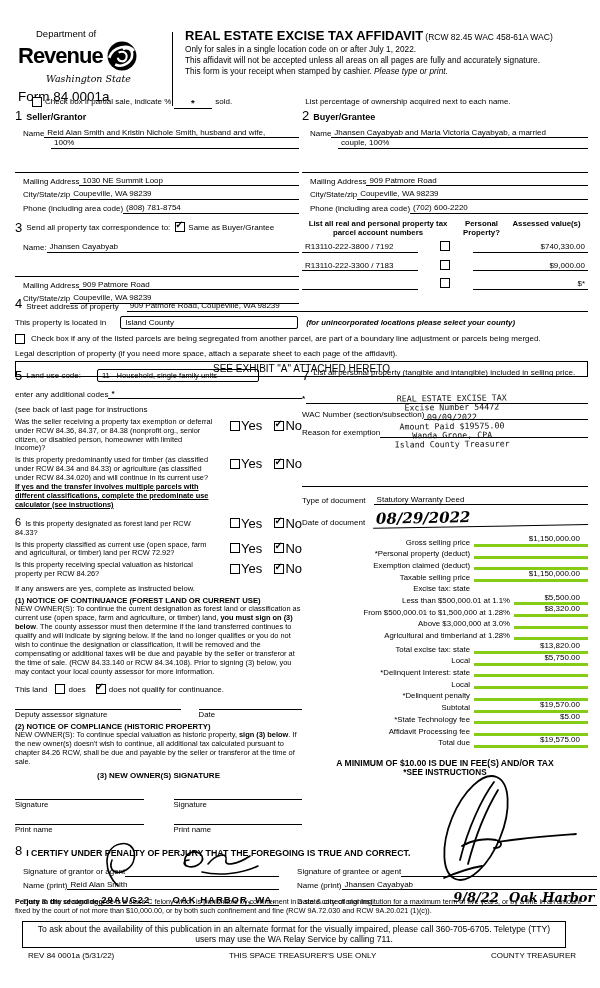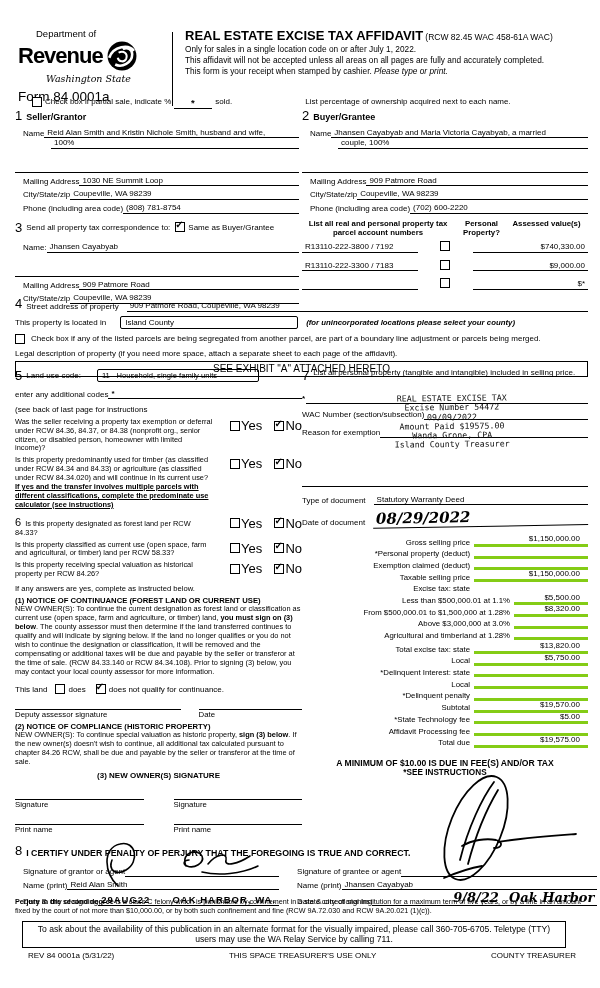--- a/index.html
+++ b/index.html
@@ -64,21 +64,21 @@
         </svg>
       </div>
       <div class="wast">Washington State</div>
       <div class="formno">Form 84 0001a</div>
     </div>
     <div class="hdiv" style="height:74px;"></div>
     <div class="titleblk">
       <div><span class="title">REAL ESTATE EXCISE TAX AFFIDAVIT</span>
            <span class="titlesuf">(RCW 82.45 WAC 458-61A WAC)</span></div>
       <div class="hline">Only for sales in a single location code on or after July 1, 2022.</div>
-      <div class="hline">This affidavit will not be accepted unless all areas on all pages are fully and accurately completed.</div>
+      <div class="hline">This affidavit will not be accepted unless all areas on all pages are fully and accurately signature.</div>
       <div class="hline"><span>This form is your receipt when stamped by cashier.</span>
         <span class="i">Please type or print.</span></div>
     </div>
   </div>
 
   <div class="abs row" style="top:97px;left:32px;width:556px;align-items:flex-start;">
     <span class="cb"></span>
     <span style="margin-left:3px;">Check box if partial sale, indicate %</span>
     <span style="border-bottom:1px solid #000;width:38px;text-align:center;margin:0 3px;" class="hand">*</span>
     <span>sold.</span>
@@ -245,21 +245,21 @@
             <span class="cb"></span>
             <span>Yes</span>
           </span>
         <span class="ynit">
             <span class="cb checked"></span>
             <span>No</span>
           </span>
       </span>
     </div>
     <div class="qrow">
-      <span class="qtext">Is this property classified as current use (open space, farm and agricultural, or timber) land per RCW 58.33?</span>
+      <span class="qtext">Is this property classified as current use (open space, farm and agricultural, or timber) land per RCW 72.92?</span>
       <span class="yn">
         <span class="ynit">
             <span class="cb"></span>
             <span>Yes</span>
           </span>
         <span class="ynit">
             <span class="cb checked"></span>
             <span>No</span>
           </span>
       </span>

